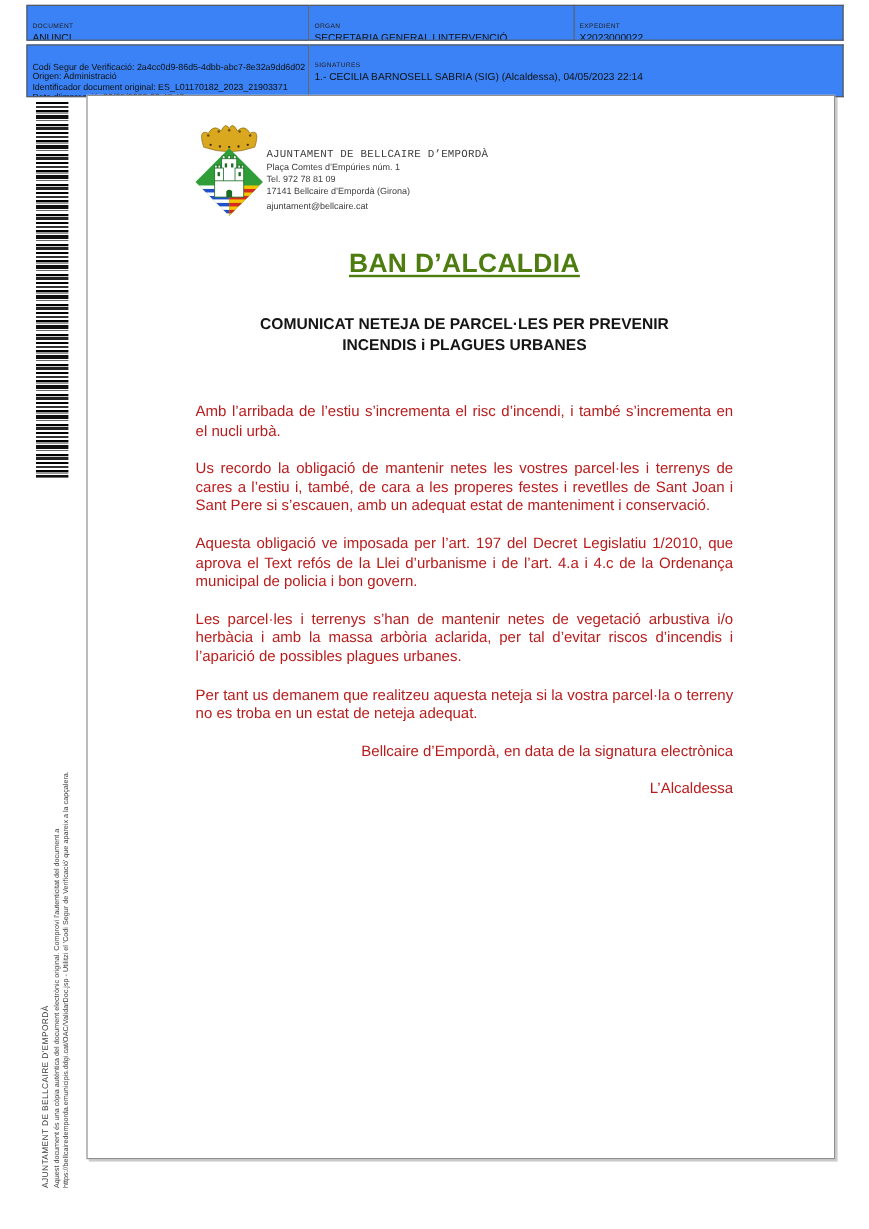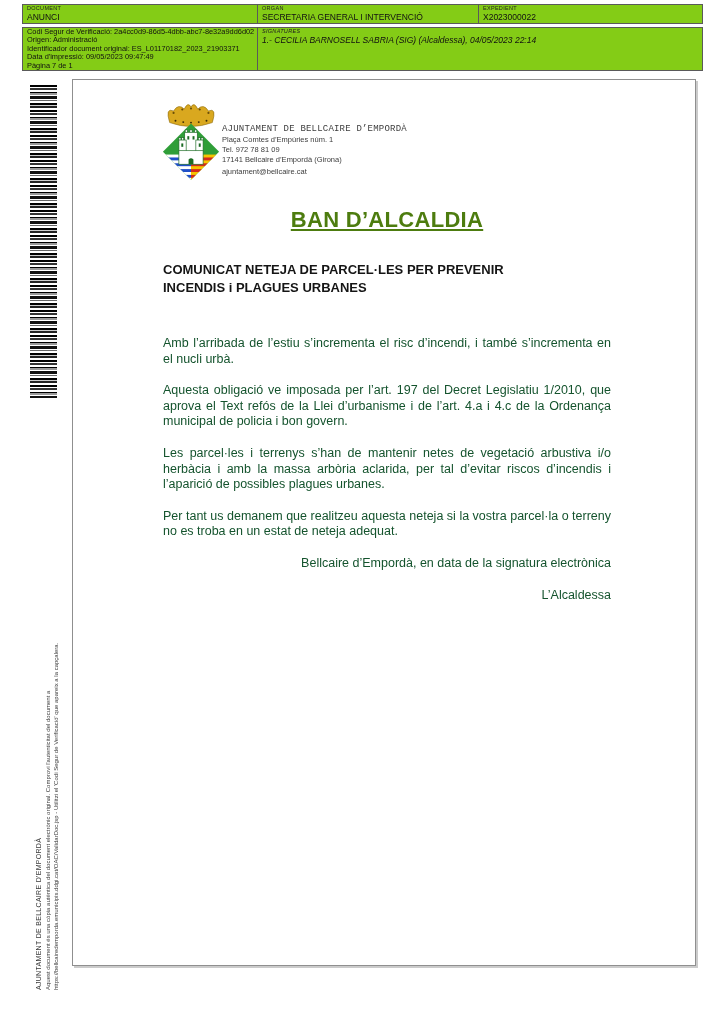--- a/index.html
+++ b/index.html
@@ -7,27 +7,27 @@
     width:724px; height:1024px; position:relative; background:#ffffff;
     font-family:"Liberation Sans", sans-serif; color:#1b1b1b;
     overflow:hidden;
   }
 
   
   .header-table { position:absolute; left:22px; top:4px; width:681px; }
   .ht-row { display:flex; }
   .ht-cell {
     box-sizing:border-box; border:1px solid #5a5a5a; border-left:none;
-    padding:0 4px; background:#84cc16; overflow:hidden;
+    padding:14px 4px; background:#3b82f6; overflow:hidden;
   }
   .ht-cell.first { border-left:1px solid #5a5a5a; }
   .ht-row1 .ht-cell { height:20px; }
   .ht-row2 { margin-top:3px; }
   .ht-row2 .ht-cell { height:44px; }
-  .w1 { width:236px; } .w2 { width:221px; } .w3 { width:224px; } .w4 { width:445px;font-style:italic; }
+  .w1 { width:236px; } .w2 { width:221px; } .w3 { width:224px; } .w4 { width:445px; }
   .ht-label { font-size:5.5px; line-height:7px; letter-spacing:.3px; color:#222; }
   .ht-value { font-size:8.5px; line-height:10px; color:#111; white-space:nowrap; }
   .ht-small { font-size:7.4px; line-height:8.4px; color:#111; white-space:nowrap; }
 
   
   .barcode {
     position:absolute; left:30px; top:85px; width:27px; height:313px;
     background:repeating-linear-gradient(180deg,
       #000 0 2px, #fff 2px 3px, #333 3px 5px, #fff 5px 7px,
       #000 7px 8px, #999 8px 10px, #fff 10px 11px, #111 11px 14px,
@@ -54,28 +54,28 @@
   .org-name { font-size:9px; line-height:12px; letter-spacing:.2px;font-family:Liberation Mono, monospace; }
   .org-line { font-size:7.5px; line-height:10.2px; }
   .org-line.email { margin-top:1px; }
 
   .doc-title { position:absolute; left:163px; top:207px; width:448px; text-align:center; }
   .doc-title span {
     font-size:22px; font-weight:bold; text-decoration:underline;
     letter-spacing:.3px; color:#4d7c0f;
   }
   .doc-subtitle {
-    position:absolute; left:163px; top:261px; width:448px; text-align:left;
+    position:absolute; left:163px; top:261px; width:448px; text-align:center;
     font-weight:bold; font-size:13px; line-height:17.5px; color:#151515;
   }
 
   .body-text { position:absolute; left:163px; top:336px; width:448px; }
   .body-text p {
     margin:0 0 16px 0; font-size:12.5px; line-height:15.6px;
-    text-align:justify; color:#14532d;
+    text-align:justify; color:#b91c1c;
   }
   .body-text p.nojust { text-align:right;margin-left:20px; }
 </style>
 </head>
 <body>
 
 <div class="header-table">
   <div class="ht-row ht-row1">
     <div class="ht-cell first w1">
       <div class="ht-label">DOCUMENT</div>
@@ -186,18 +186,19 @@
   <span>BAN D’ALCALDIA</span>
 </div>
 
 <div class="doc-subtitle">
   <div>COMUNICAT NETEJA DE PARCEL·LES PER PREVENIR</div>
   <div>INCENDIS i PLAGUES URBANES</div>
 </div>
 
 <div class="body-text">
   <p>Amb l’arribada de l’estiu s’incrementa el risc d’incendi, i també s’incrementa en el nucli urbà.</p>
+  <p>Us recordo la obligació de mantenir netes les vostres parcel·les i terrenys de cares a l’estiu i, també, de cara a les properes festes i revetlles de Sant Joan i Sant Pere si s’escauen, amb un adequat estat de manteniment i conservació.</p>
   <p>Aquesta obligació ve imposada per l’art. 197 del Decret Legislatiu 1/2010, que aprova el Text refós de la Llei d’urbanisme i de l’art. 4.a i 4.c de la Ordenança municipal de policia i bon govern.</p>
   <p>Les parcel·les i terrenys s’han de mantenir netes de vegetació arbustiva i/o herbàcia i amb la massa arbòria aclarida, per tal d’evitar riscos d’incendis i l’aparició de possibles plagues urbanes.</p>
   <p>Per tant us demanem que realitzeu aquesta neteja si la vostra parcel·la o terreny no es troba en un estat de neteja adequat.</p>
   <p class="nojust">Bellcaire d’Empordà, en data de la signatura electrònica</p>
   <p class="nojust">L’Alcaldessa</p>
 </div>
 
 </body></html>

